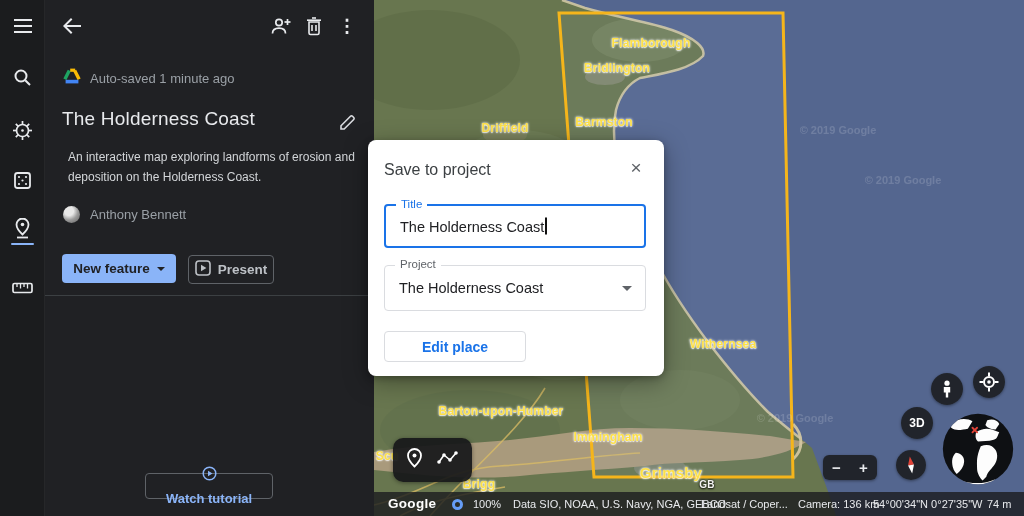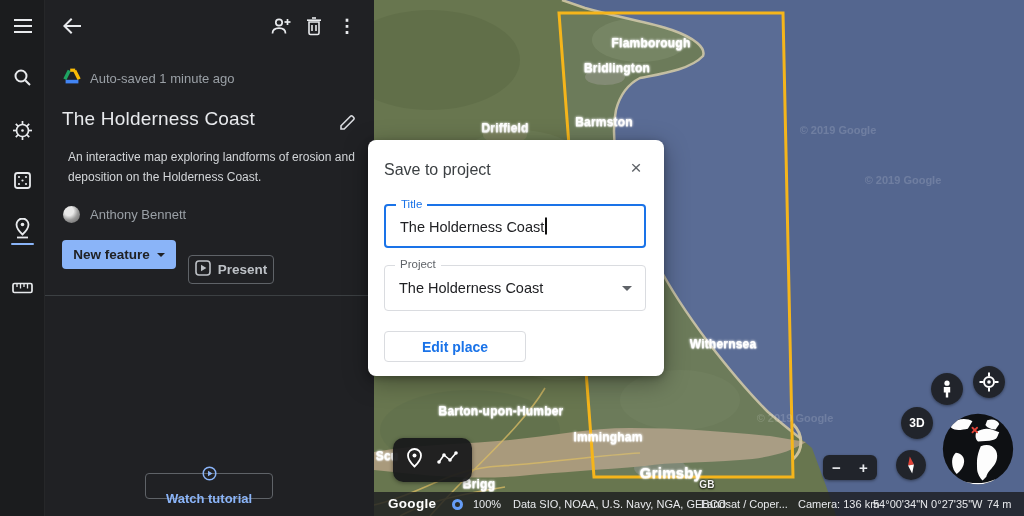--- a/index.html
+++ b/index.html
@@ -3,21 +3,21 @@
 <meta charset="utf-8">
 <style>
   * { margin:0; padding:0; box-sizing:border-box; }
   html,body { width:1024px; height:516px; overflow:hidden; background:#000; }
   body { font-family:"Liberation Sans", sans-serif; }
   #root { position:relative; width:1024px; height:516px; overflow:hidden; background:#54668f; }
 
   
   #map-svg { position:absolute; left:0; top:0; width:1024px; height:516px; z-index:0; }
   #map-labels { position:absolute; inset:0; z-index:1; pointer-events:none; }
-  .map-label { position:absolute; transform:translate(-50%,-50%); font-weight:bold; color:#ffffff;
+  .map-label { position:absolute; transform:translate(-50%,-50%); font-weight:bold; color:#fde047;
     text-shadow:0 0 2px rgba(255,255,255,.95), 0 0 3px rgba(255,255,255,.85), 0 1px 1px rgba(255,255,255,.7);
     white-space:nowrap; letter-spacing:.2px; }
   .map-label.light { color:#f4f4f2; text-shadow:0 0 2px rgba(0,0,0,.9), 0 1px 2px rgba(0,0,0,.8); }
   .wm { position:absolute; transform:translate(-50%,-50%); font-size:11px; font-weight:bold;
     color:rgba(255,255,255,0.16); white-space:nowrap; }
 
   
   .ctl { position:absolute; z-index:2; }
   .circle-btn { width:32px; height:32px; border-radius:50%; background:rgba(26,27,30,.88);
     display:flex; align-items:center; justify-content:center; color:#fff; box-shadow:0 1px 3px rgba(0,0,0,.4); }
@@ -55,21 +55,21 @@
   #panel { position:absolute; left:45px; top:0; width:329px; height:516px; background:#202124; z-index:9; }
   .icon-btn { position:absolute; width:24px; height:24px; display:flex; align-items:center; justify-content:center; }
   #autosave-row { position:absolute; left:18px; top:68px; display:flex; align-items:center; gap:9px; }
   #autosave-text { color:#9aa0a6; font-size:13px; }
   #project-title { position:absolute; left:17px; top:108px; font-size:19px; color:#e8eaed; letter-spacing:.2px; }
   #project-desc { position:absolute; left:23px; top:147px; width:302px; font-size:12px; line-height:20px; color:#d3d6d9; }
   #author-row { position:absolute; left:18px; top:206px; display:flex; align-items:center; gap:10px; }
   #avatar { width:17px; height:17px; border-radius:50%;
     background:radial-gradient(circle at 35% 30%, #e8e8e8 0 28%, #9b9b9b 55%, #5d5d5d 100%); }
   #author-name { color:#9aa0a6; font-size:13px; }
-  #new-feature-btn { position:absolute; left:17px; top:240px; width:114px; height:29px; background:#8ab4f8;
+  #new-feature-btn { position:absolute; left:17px; top:254px; width:114px; height:29px; background:#8ab4f8;
     border:none; border-radius:4px; color:#202124; font-size:13.5px; font-weight:bold;
     display:flex; align-items:center; justify-content:center; gap:7px; font-family:inherit; }
   #present-btn { position:absolute; left:143px; top:255px; width:86px; height:29px; background:transparent;
     border:1px solid #5f6368; border-radius:4px; color:#bdc1c6; font-size:13.5px; font-weight:bold;
     display:flex; align-items:center; justify-content:center; gap:7px; font-family:inherit; }
   #panel-divider { position:absolute; left:0; right:0; top:295px; height:1px; background:#3c4043; }
   #watch-tutorial-btn { position:absolute; left:100px; top:473px; width:128px; height:26px; background:transparent;
     border:1px solid #5f6368; border-radius:4px; color:#8ab4f8; font-size:13px; font-weight:bold;
     display:flex; align-items:center; justify-content:center; gap:7px; font-family:inherit;flex-direction:column; }
   .caret-down { width:0; height:0; border-left:4px solid transparent; border-right:4px solid transparent; border-top:4.5px solid #202124; }

